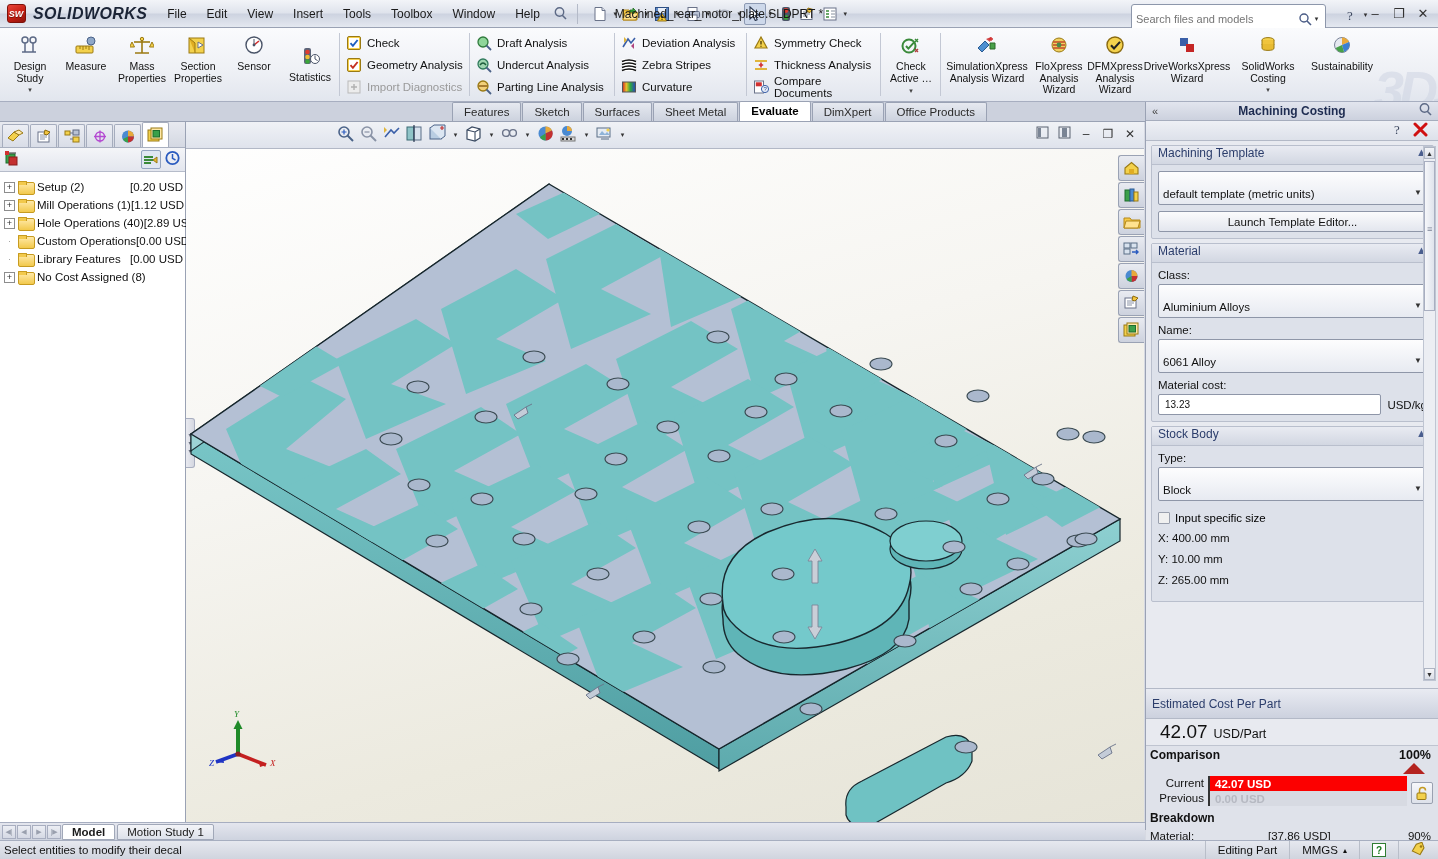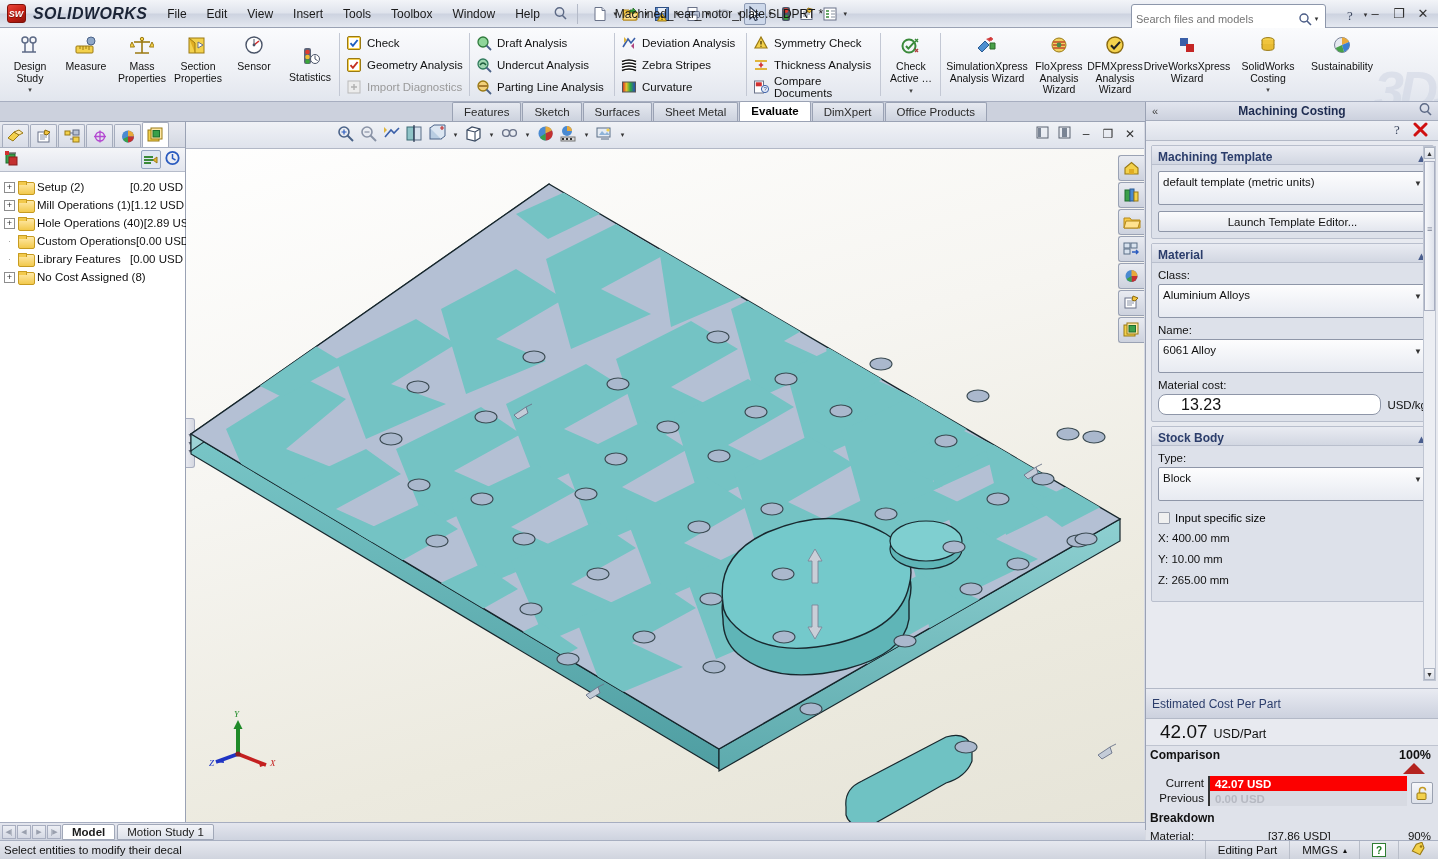--- a/index.html
+++ b/index.html
@@ -220,42 +220,42 @@
   .rp-scroll{
     position:absolute;left:0;top:39px;width:293px;height:545px;overflow:hidden;
     background:#e8eaf0;
   }
   .pmsection{
     margin:4px 5px 0 5px; background:#dde1ea;border:1px solid #b9bfcd;border-radius:2px;
   }
   .pmhead{
     height:19px;background:linear-gradient(180deg,#e9ebf2,#d2d7e2);
     border-bottom:1px solid #b9bfcd;
-    display:flex;align-items:flex-end;padding:0 6px;
-    font-size:12px;font-weight:bold;color:#2b3d6b;
+    display:flex;align-items:flex-start;padding:0 6px;
+    font-size:12px;font-weight:normal;color:#2b3d6b;
   }
   .pmhead .chev{ margin-left:auto;color:#4a5e8e;font-size:11px; }
   .pmbody{ padding:6px; }
   .lbl{ font-size:11.5px;color:#111;margin-bottom:3px;display:block; }
   .ddl{
     height:32px;background:linear-gradient(180deg,#fdfdfe,#e7eaf1);
     border:1px solid #8e96a8;border-radius:2px;
-    display:flex;align-items:flex-end;padding:16px 4px;font-size:11.5px;color:#111;
+    display:flex;align-items:flex-start;padding:16px 4px;font-size:11.5px;color:#111;
     margin-bottom:6px;
   }
   .ddl .ar{ margin-left:auto;font-size:8px;color:#333; }
   .btnwide{
     height:21px;background:linear-gradient(180deg,#fbfbfc,#e3e6ee);
     border:1px solid #8e96a8;border-radius:2px;
     display:flex;align-items:center;justify-content:center;
     font-size:11.5px;color:#111;
   }
   .txtfield{
-    height:21px;background:#fff;border:1px solid #8e96a8;border-radius:8px;
-    display:flex;align-items:center;padding:0 22px;font-size:16px;color:#111;
+    height:21px;background:#fff;border:1px solid #8e96a8;border-radius:2px;
+    display:flex;align-items:center;padding:0 6px;font-size:10px;color:#111;
     flex:1;
   }
   .row{ display:flex;align-items:center;gap:6px; }
   .units{ font-size:11.5px;color:#111; }
   .chkrow{ display:flex;align-items:center;gap:5px;margin:11px 0 8px; }
   .chk{ width:12px;height:12px;border:1px solid #9aa0ae;background:#f0f0f0;border-radius:1px; }
   .dimline{ font-size:11.5px;color:#111;margin-bottom:9px; }
   .pmscrollbar{
     position:absolute;right:2px;top:44px;width:13px;height:535px;
     background:#eceef3;border:1px solid #bfc5d2;

